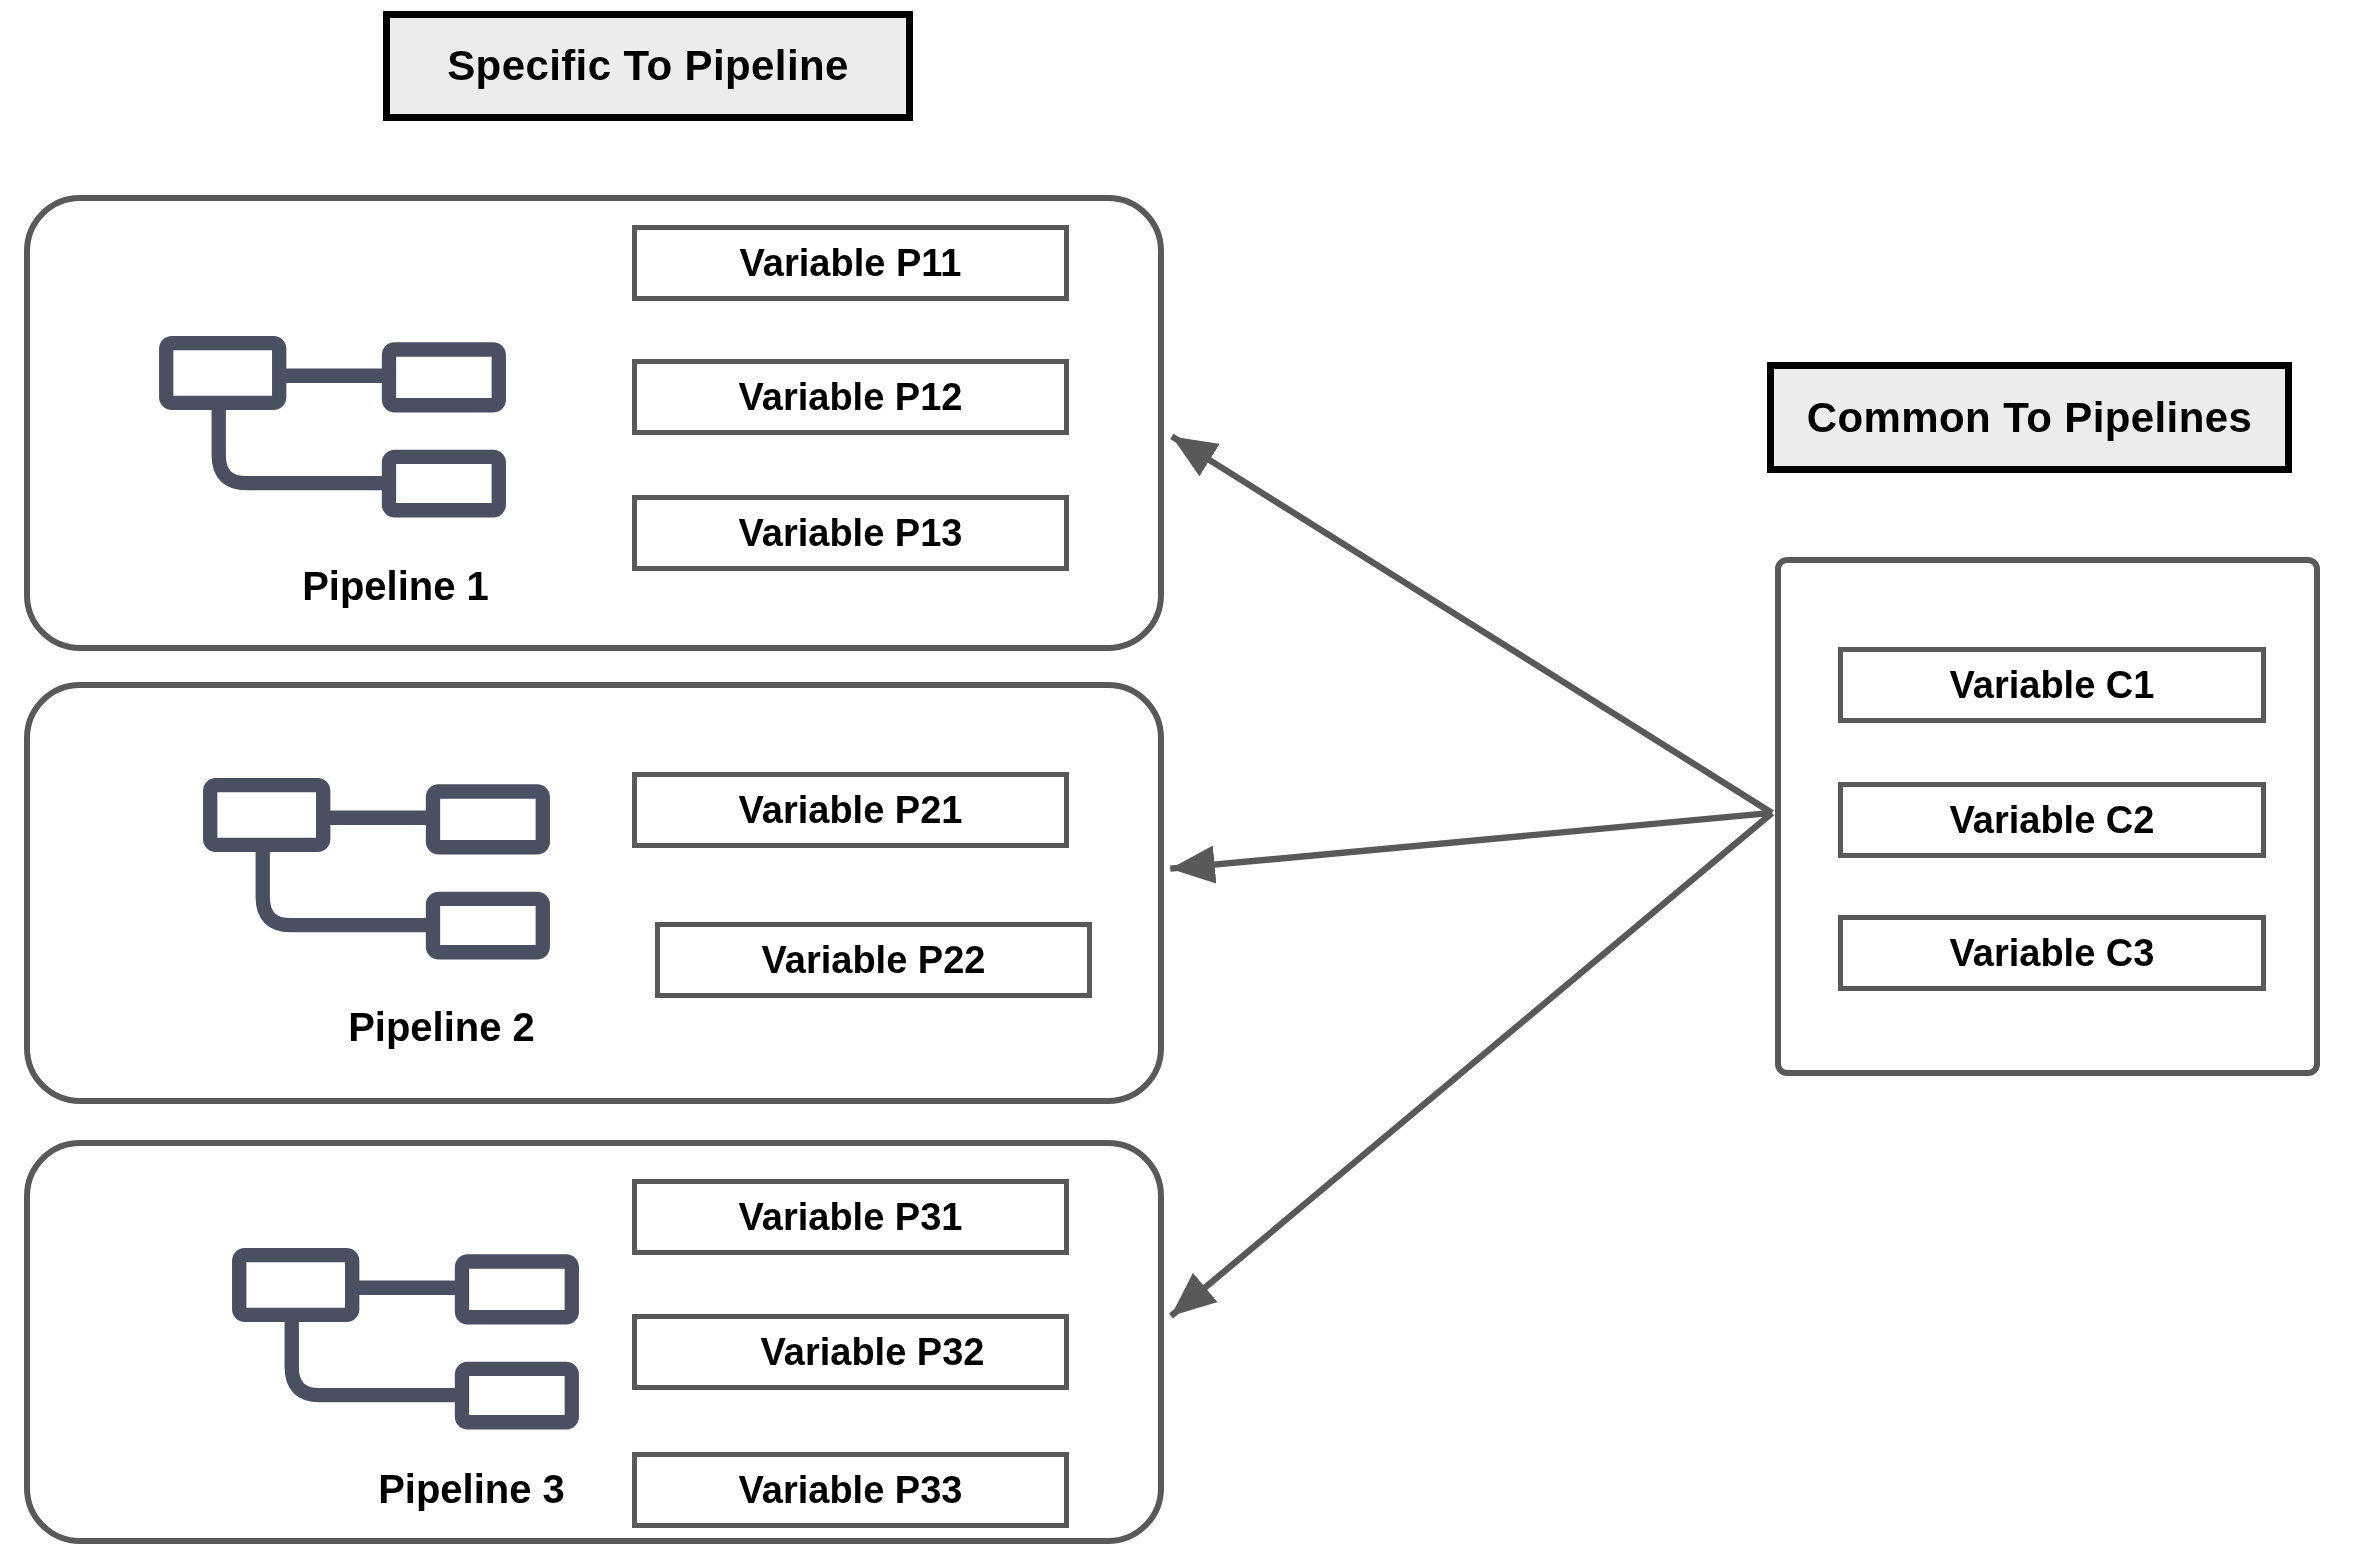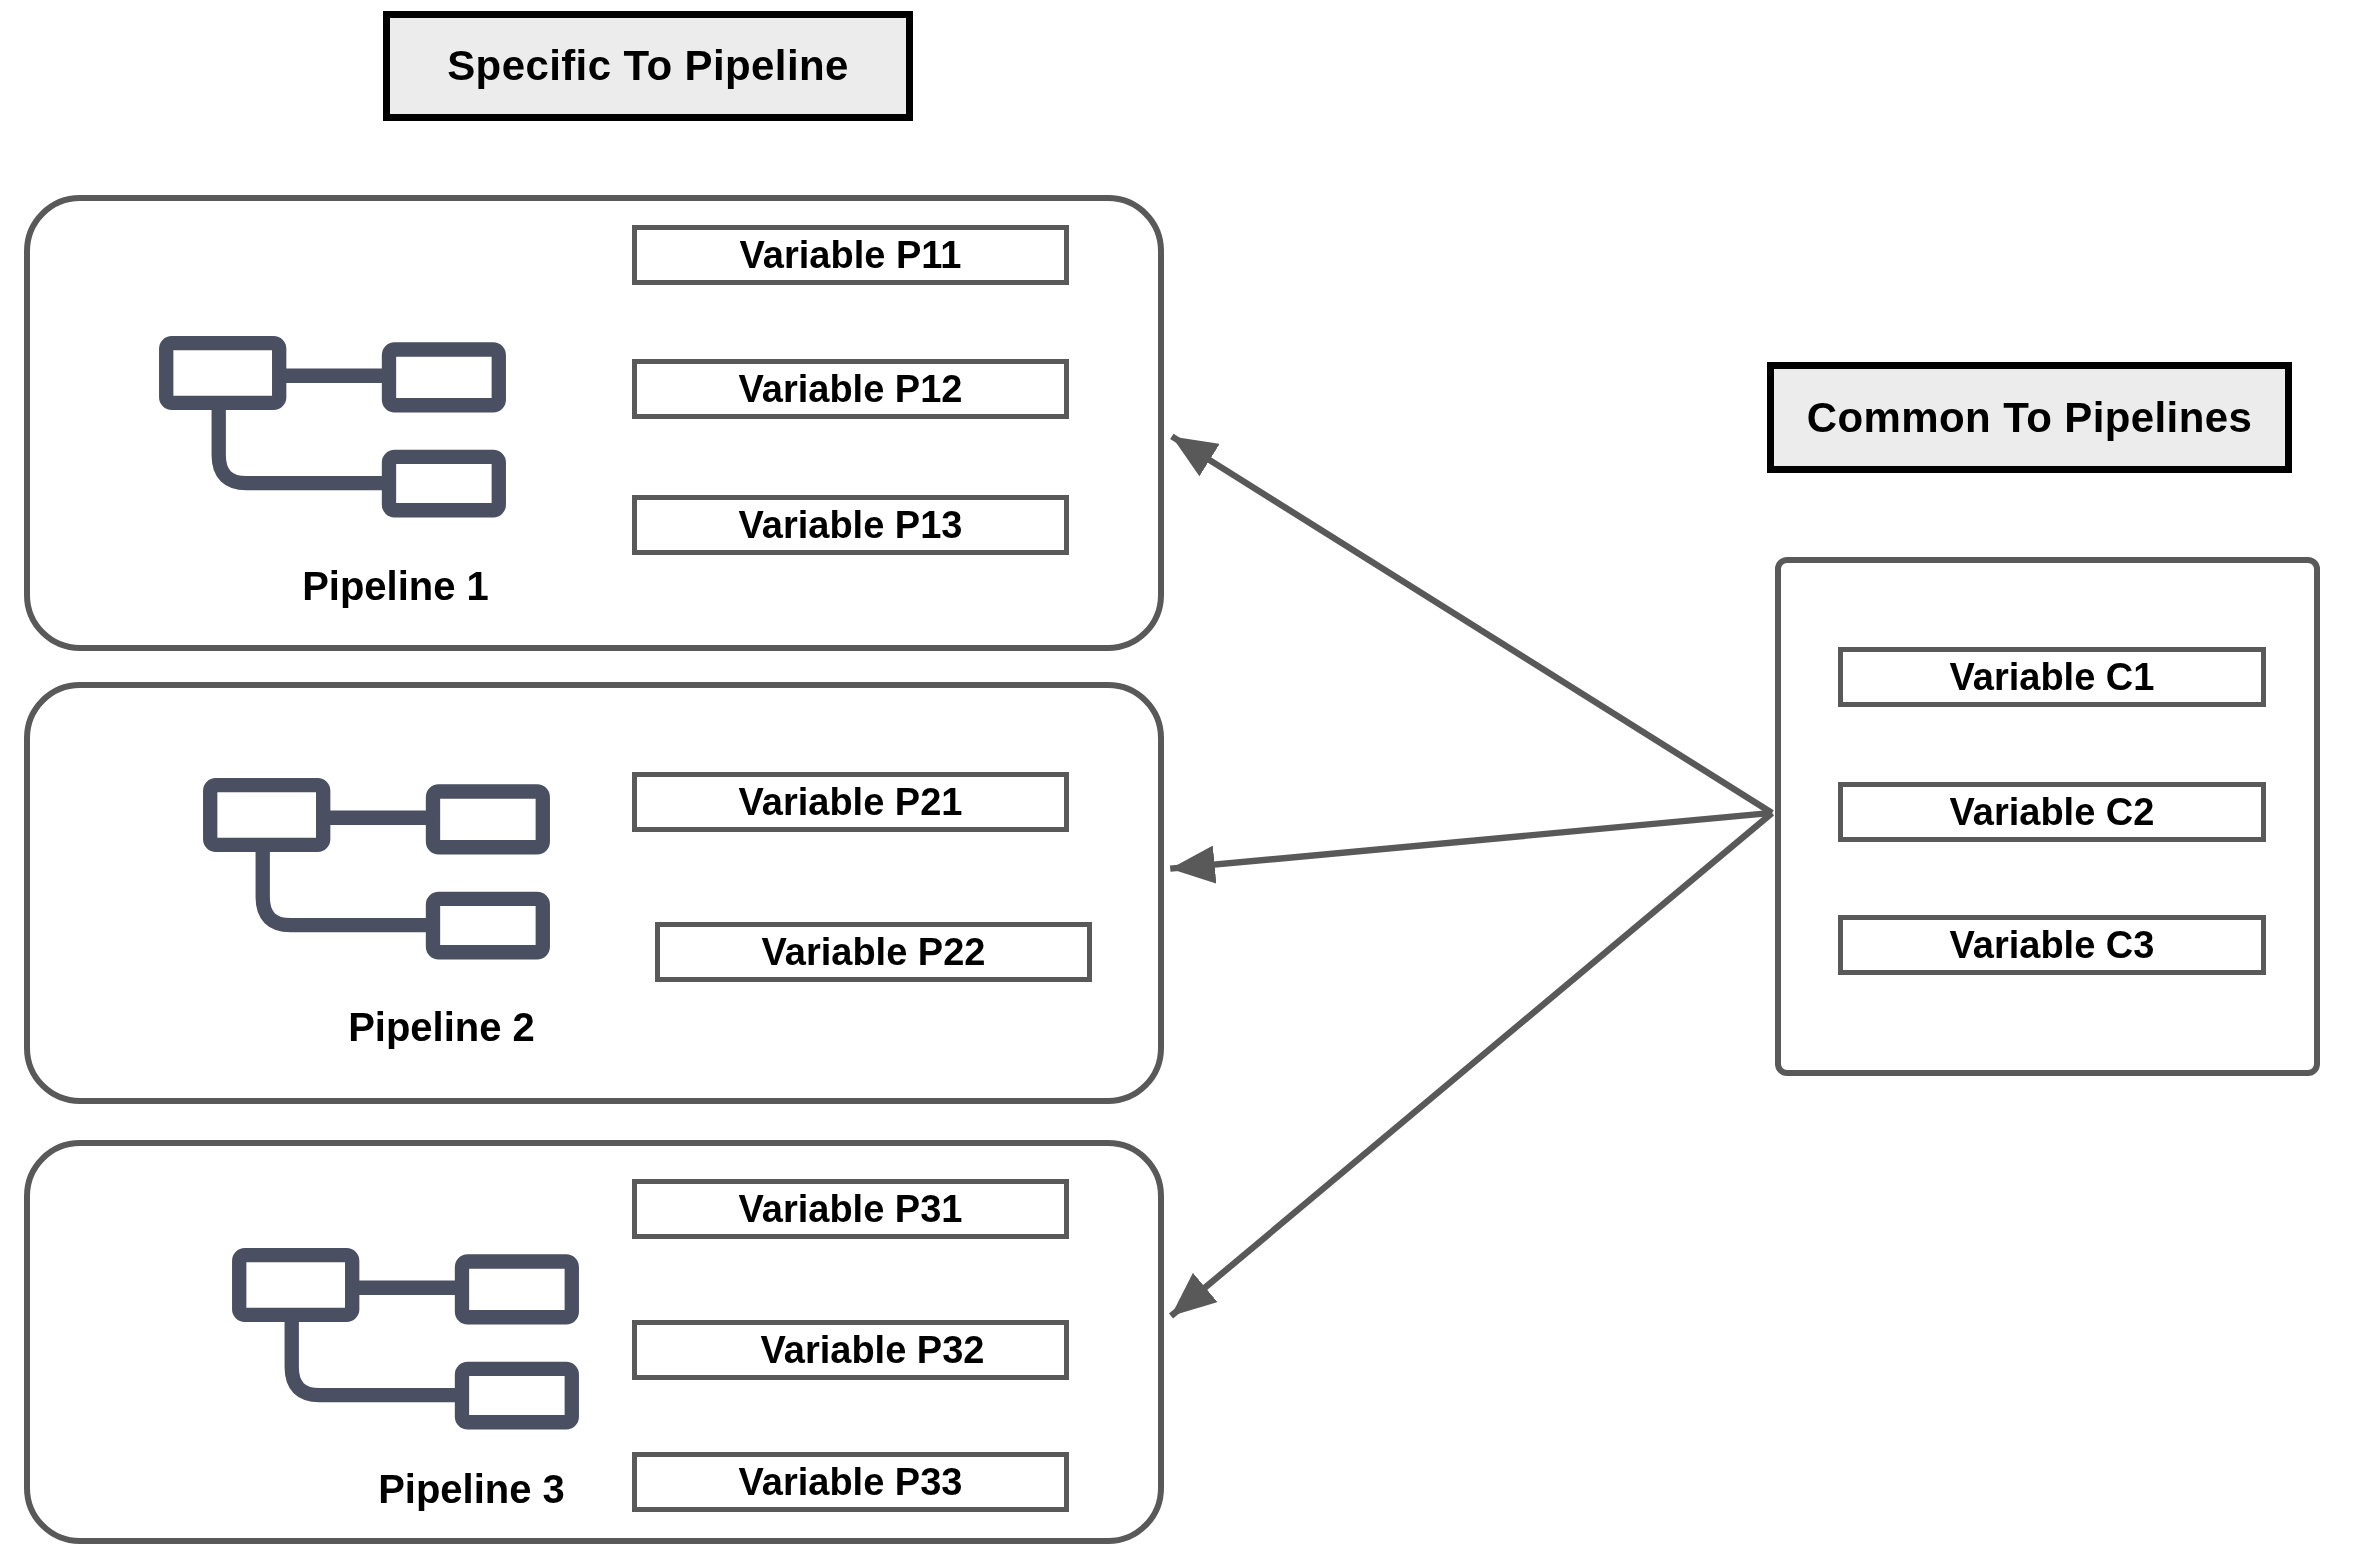--- a/index.html
+++ b/index.html
@@ -47,37 +47,37 @@
     border-radius: 12px;
     background: #ffffff;
   }
 
   .var-box {
     position: absolute;
     box-sizing: border-box;
     border: 5.6px solid #595959;
     background: #ffffff;
     width: 437px;
-    height: 60px;
+    height: 76px;
     display: flex;
     align-items: center;
     justify-content: center;
     font-weight: bold;
     font-size: 38px;
     color: #000000;
     white-space: nowrap;
   }
   .pipeline-box .var-box { left: 602px; }
   #pipeline-1 .var-1 { top: 24px; }
   #pipeline-1 .var-2 { top: 158px; }
   #pipeline-1 .var-3 { top: 294px; }
   #pipeline-2 .var-1 { top: 84px; }
   #pipeline-2 .var-2 { top: 234px; margin-left: 23px; }
   #pipeline-3 .var-1 { top: 33px; }
-  #pipeline-3 .var-2 { top: 174px; padding-left: 44px; }
+  #pipeline-3 .var-2 { top: 168px; padding-left: 44px; }
   #pipeline-3 .var-3 { top: 306px; }
 
   .common-box .var-box { left: 57px; width: 428px; }
   .common-box .var-1 { top: 84px; }
   .common-box .var-2 { top: 219px; }
   .common-box .var-3 { top: 352px; }
 
   .pipeline-label {
     position: absolute;
     width: 255px;

